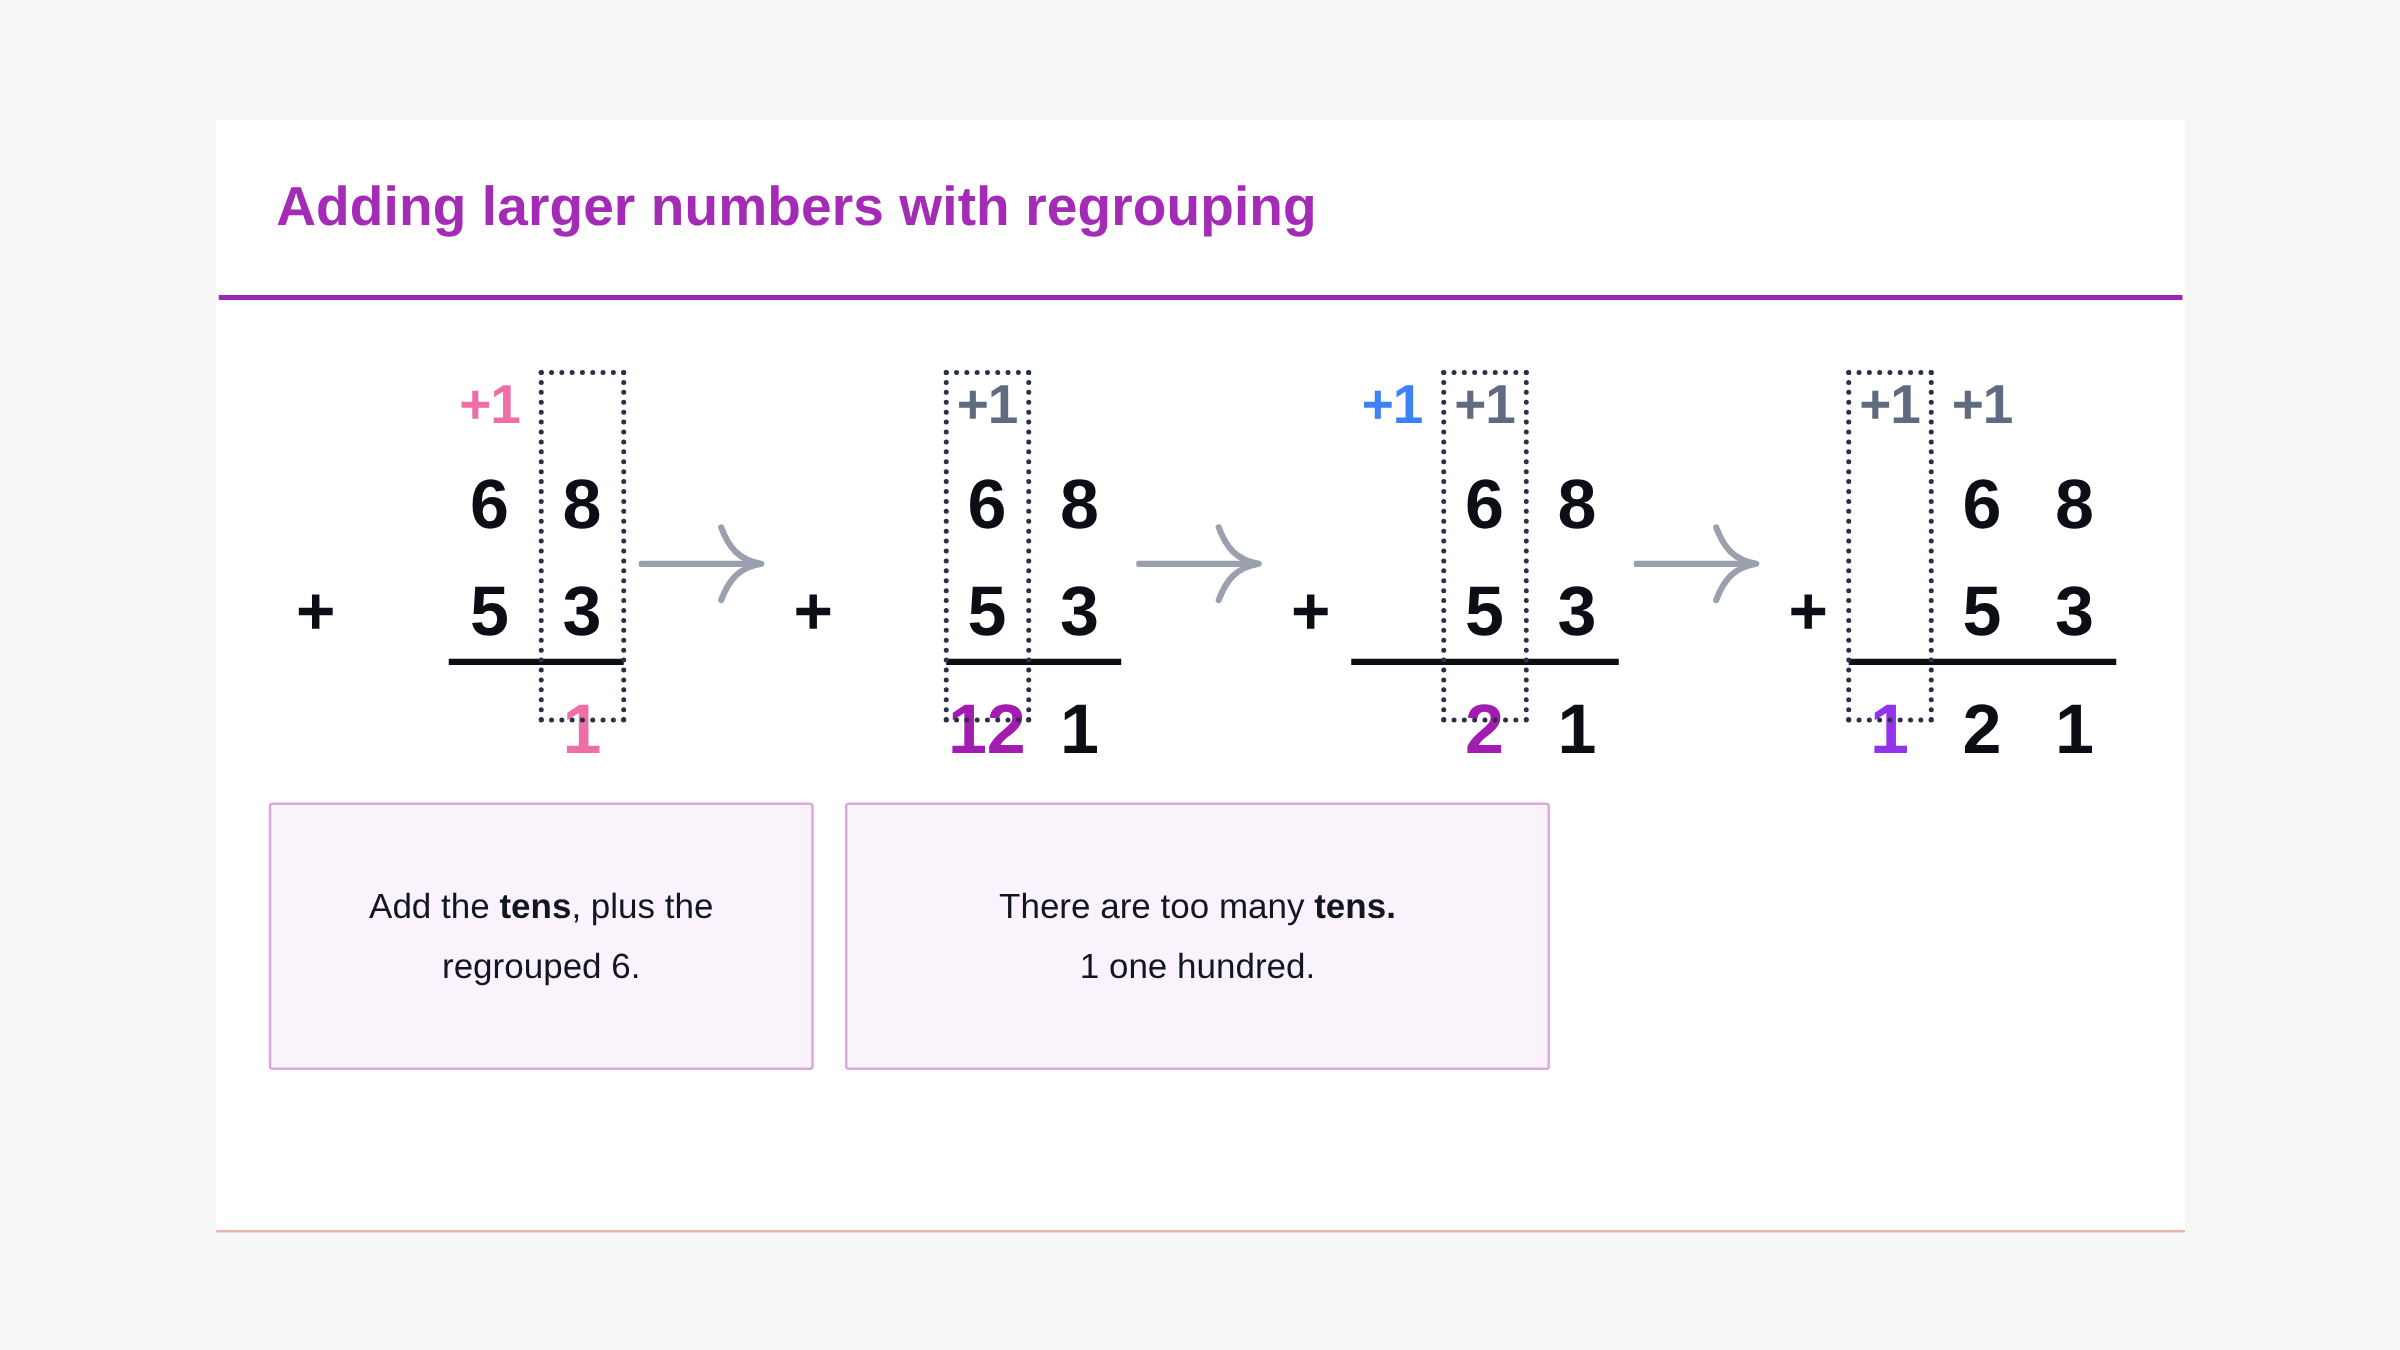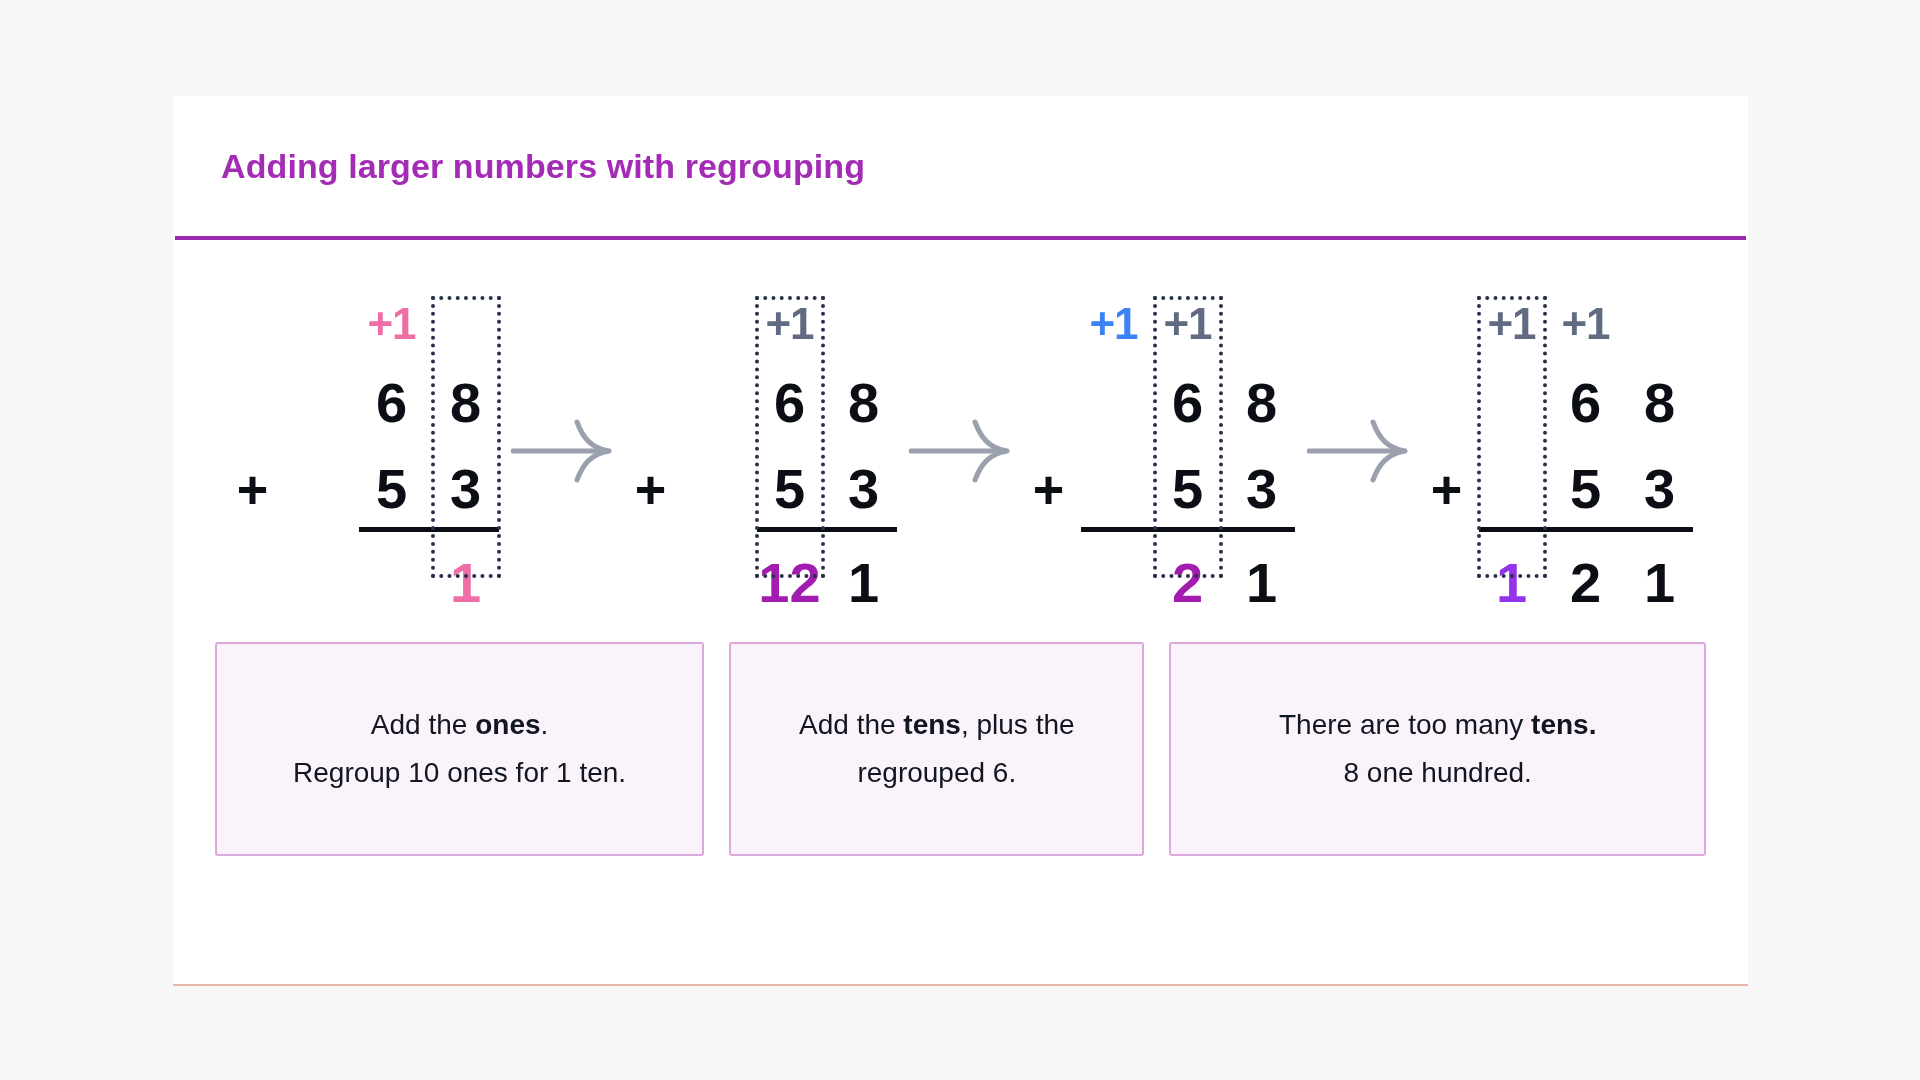--- a/index.html
+++ b/index.html
@@ -28,21 +28,21 @@
 
   #title-area {
     height: 140px;
     display: flex;
     align-items: center;
     padding-left: 48px;
     box-sizing: border-box;
   }
 
   #page-title {
-    font-size: 34px;
+    font-size: 44px;
     font-weight: bold;
     color: #a32bb5;
     letter-spacing: 0.1px;
   }
 
   #title-rule {
     height: 4px;
     background: #9a27b0;
     margin: 0 2px;
   }
@@ -338,27 +338,23 @@
             <div></div>
             <div class="sum black">1</div>
           </div>
           <div class="addline" style="left: 4px; width: 214px;"></div>
           <div class="dotbox" style="left: 2px; width: 70px;"></div>
         </div>
       </div>
     </div>
 
   <div id="captions">
-      <div class="caption-box c1">
-        <div class="caption-line"><span>Add the </span><b>ones</b><span>.</span></div>
-        <div class="caption-line"><span>Regroup 10 ones for 1 ten.</span></div>
-      </div>
       <div class="caption-box c2">
         <div class="caption-line"><span>Add the </span><b>tens</b><span>, plus the</span></div>
         <div class="caption-line"><span>regrouped 6.</span></div>
       </div>
       <div class="caption-box c3">
         <div class="caption-line"><span>There are too many </span><b>tens.</b></div>
-        <div class="caption-line"><span>8 one hundred.</span></div>
+        <div class="caption-line"><span>1 one hundred.</span></div>
       </div>
     </div>
 
 </div>
 
 </body></html>

